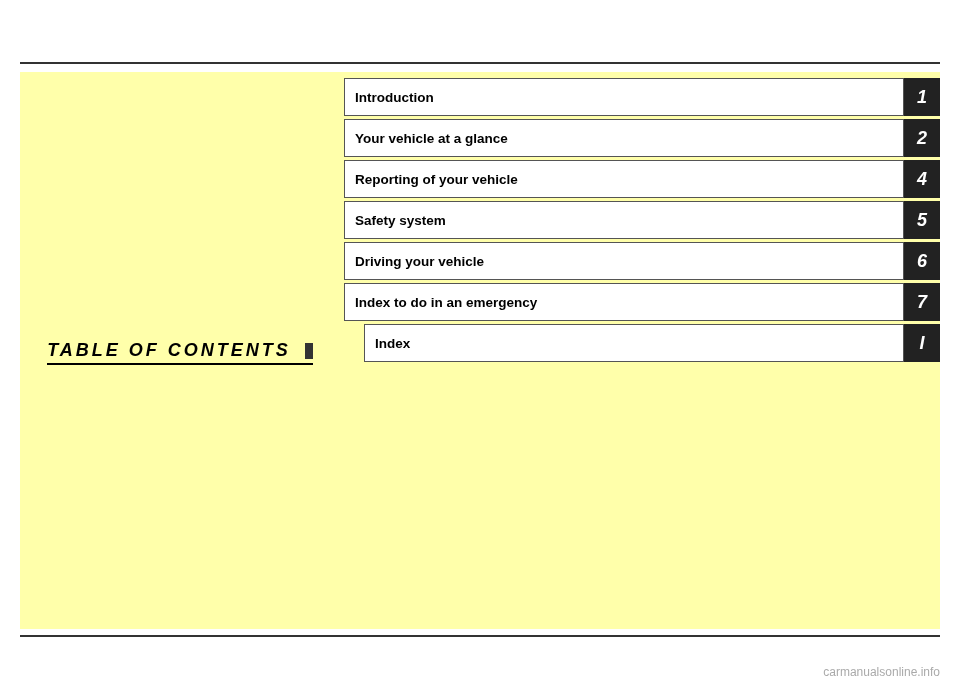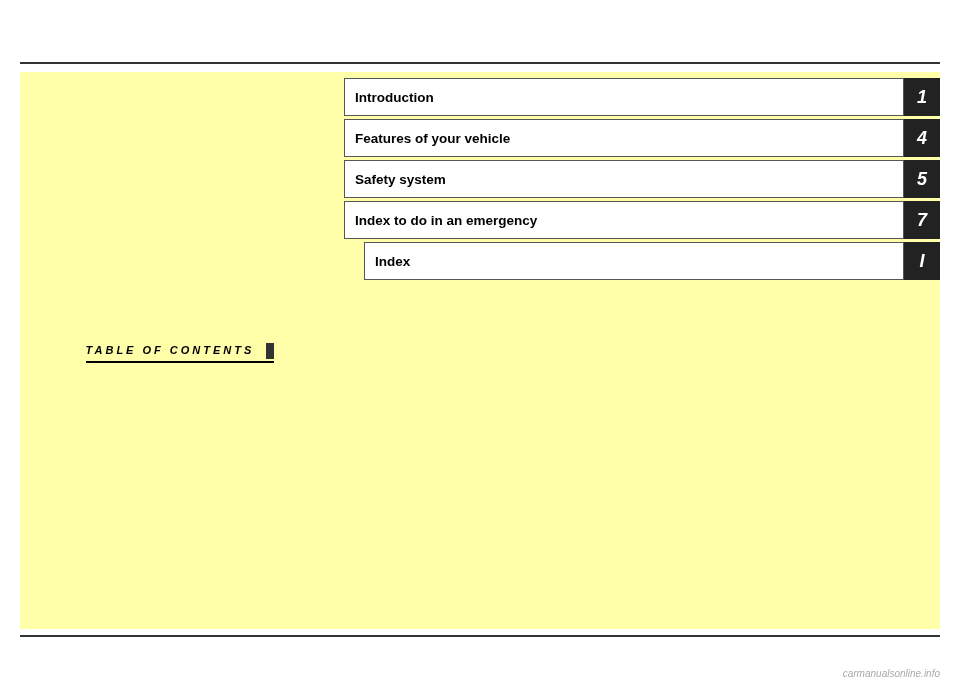--- a/index.html
+++ b/index.html
@@ -44,21 +44,21 @@
       width: 320px;
       flex-shrink: 0;
       display: flex;
       align-items: center;
       justify-content: center;
       position: relative;
     }
 
     .toc-title {
       font-family: Arial, sans-serif;
-      font-size: 11px;
+      font-size: 18px;
       font-weight: bold;
       font-style: italic;
       letter-spacing: 3px;
       color: #000;
       position: relative;
     }
 
     .toc-title::after {
       content: '';
       position: absolute;
@@ -123,23 +123,22 @@
       justify-content: center;
       flex-shrink: 0;
       min-height: 38px;
       font-style: italic;
     }
 
     .watermark {
       position: absolute;
       bottom: 10px;
       right: 20px;
-      font-size: 10px;
+      font-size: 12px;
       color: #aaa;
-      font-style: italic;
     }
   </style>
 </head>
 <body>
 
 <div class="top-rule"></div>
 
 <div class="main-content">
 
   <div class="left-panel">
@@ -148,26 +147,34 @@
       <span class="toc-marker"></span>
     </div>
   </div>
 
   <div class="right-panel" id="toc-container">
   <div class="toc-row">
         <div class="toc-label">Introduction</div>
         <div class="toc-number">1</div>
       </div>
       <div class="toc-row">
-        <div class="toc-label">Features of your vehicle</div>
+        <div class="toc-label">Your vehicle at a glance</div>
+        <div class="toc-number">2</div>
+      </div>
+      <div class="toc-row">
+        <div class="toc-label">Reporting of your vehicle</div>
         <div class="toc-number">4</div>
       </div>
       <div class="toc-row">
         <div class="toc-label">Safety system</div>
         <div class="toc-number">5</div>
+      </div>
+      <div class="toc-row">
+        <div class="toc-label">Driving your vehicle</div>
+        <div class="toc-number">6</div>
       </div>
       <div class="toc-row">
         <div class="toc-label">Index to do in an emergency</div>
         <div class="toc-number">7</div>
       </div>
       <div class="toc-row">
         <div class="toc-label">Index</div>
         <div class="toc-number">I</div>
       </div>
     </div>

